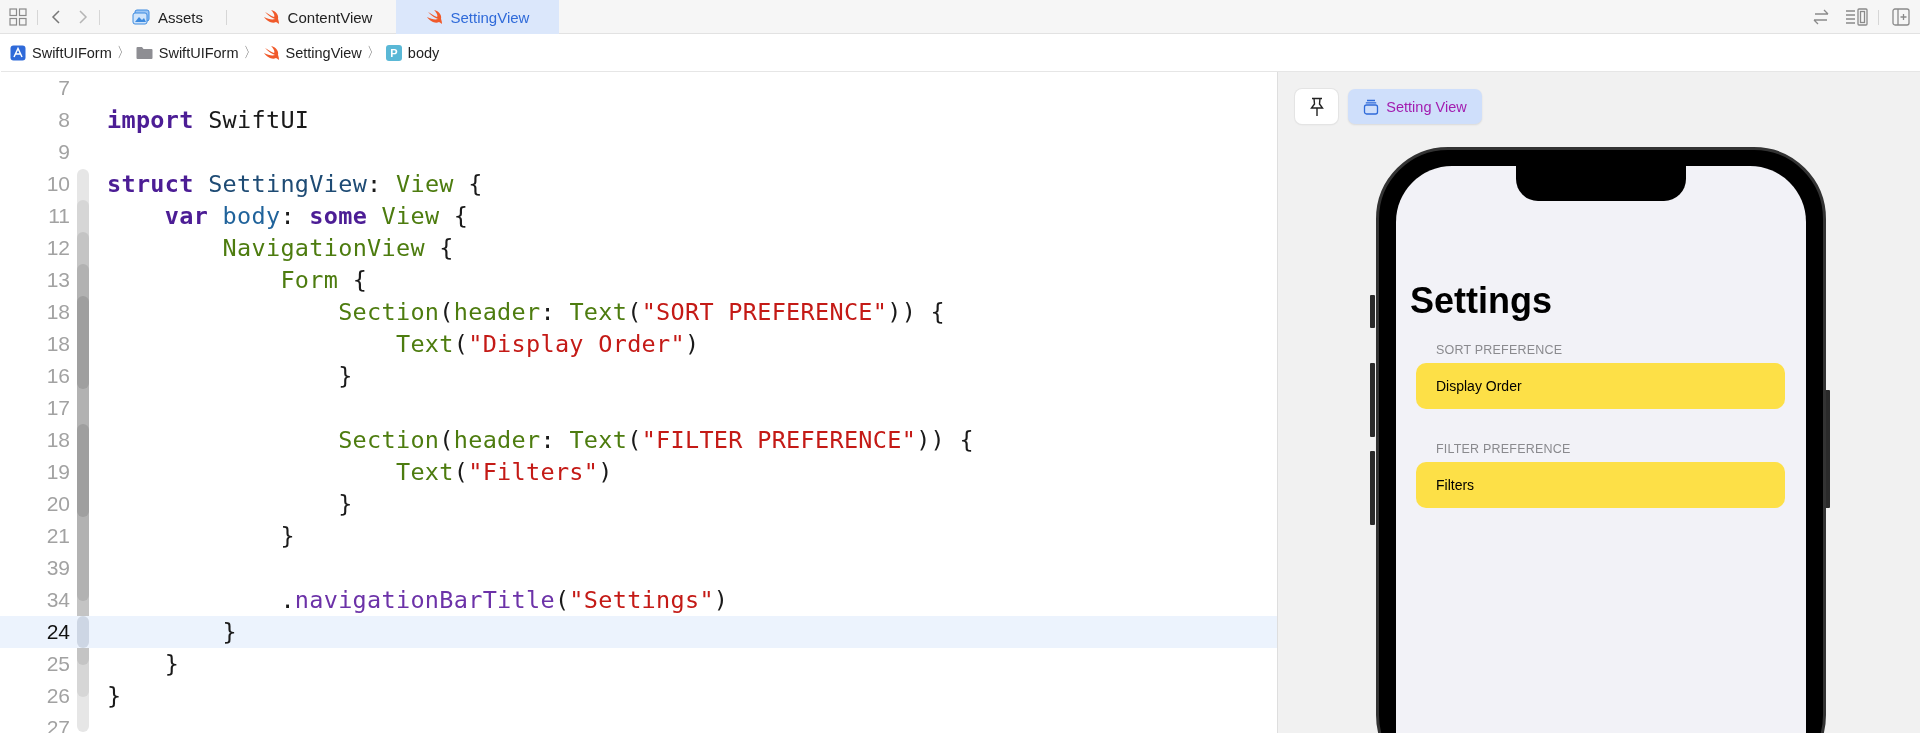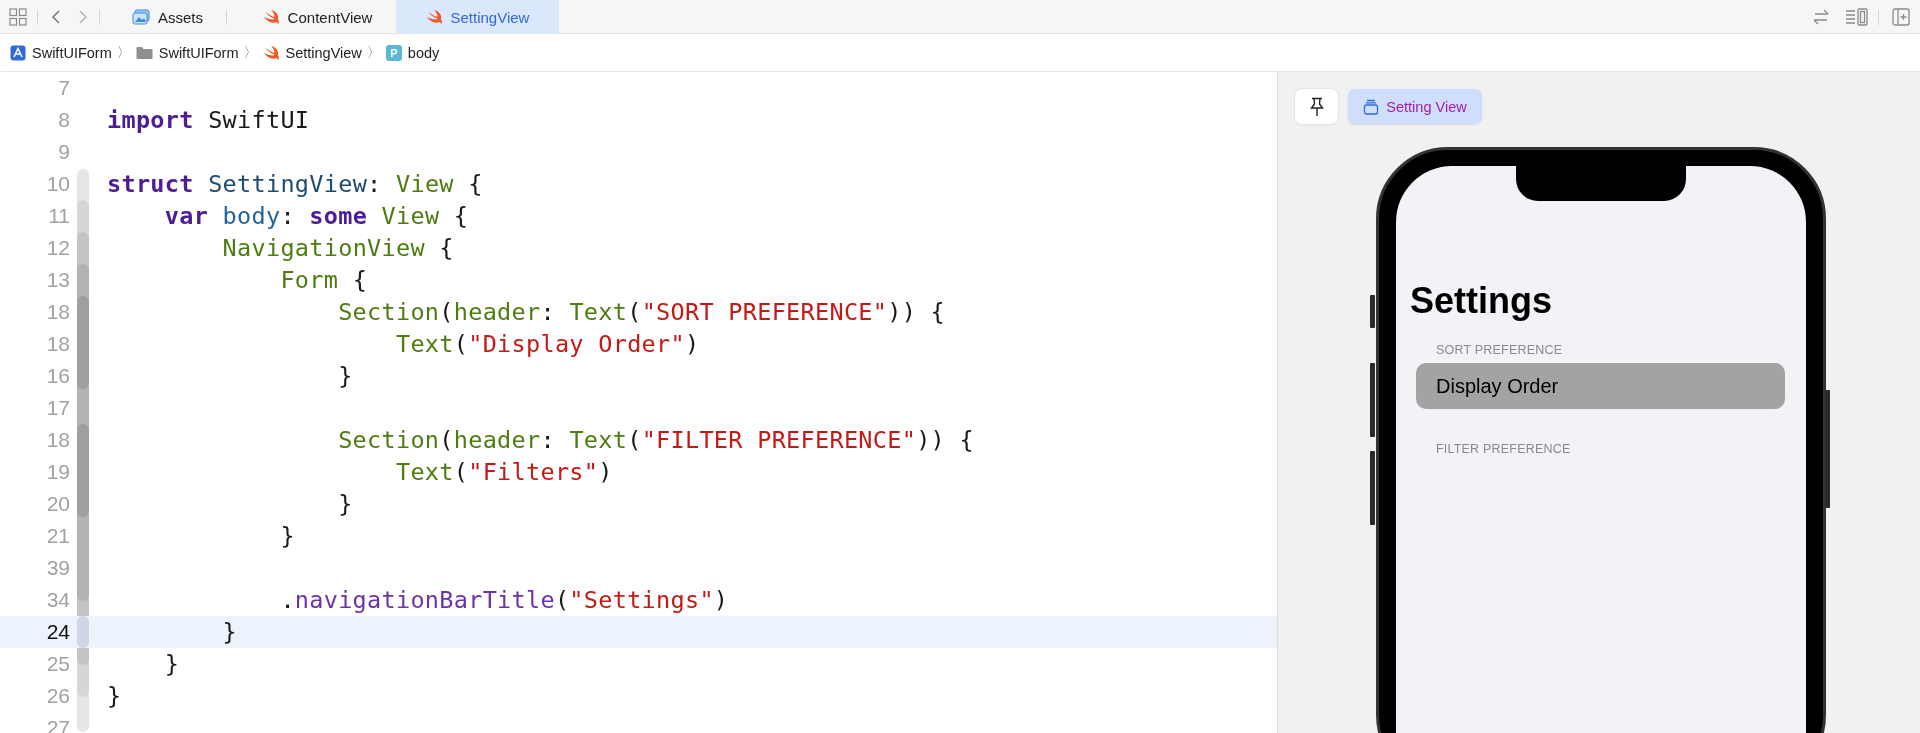--- a/index.html
+++ b/index.html
@@ -37,21 +37,21 @@
   .pin-btn { position: absolute; left: 17px; top: 17px; width: 43px; height: 35px; background: #fff; border-radius: 7px; box-shadow: 0 0 0 1px #e4e4e4, 0 1px 2px rgba(0,0,0,0.08); display: flex; align-items: center; justify-content: center; }
   .view-btn { position: absolute; left: 70px; top: 17px; width: 134px; height: 35px; background: #cfdffb; border-radius: 7px; box-shadow: 0 1px 2px rgba(0,0,0,0.1); display: flex; align-items: center; justify-content: center; gap: 7px; color: #a21caf; font-size: 14.5px; }
 
   .phone { position: absolute; left: 98px; top: 75px; width: 450px; height: 640px; background: #000; border-radius: 72px; border: 3px solid #333; }
   .screen { position: absolute; left: 17px; top: 16px; width: 410px; height: 620px; background: #f2f2f7; border-radius: 56px 56px 0 0; overflow: hidden; }
   .notch { position: absolute; left: 120px; top: 0; width: 170px; height: 35px; background: #000; border-radius: 0 0 22px 22px; }
   .side-btn { position: absolute; background: #2a2a2a; border-radius: 1px; width: 5px; }
 
   .nav-title { position: absolute; left: 14px; top: 114px; font-size: 36px; font-weight: bold; color: #000; }
   .sec-header { position: absolute; left: 40px; font-size: 12.5px; color: #8a8a8e; letter-spacing: 0.2px; }
-  .row { position: absolute; left: 20px; width: 369px; height: 46px; background: #a3a3a3; border-radius: 10px; display: flex; align-items: center; padding-left: 20px; font-size: 20px; color: #000; }
+  .row { position: absolute; left: 20px; width: 369px; height: 46px; background: #fde047; border-radius: 10px; display: flex; align-items: center; padding-left: 20px; font-size: 14px; color: #000; }
 </style>
 </head>
 <body>
 
 <div class="tabbar">
   <span class="tb-icon" style="left:9px">
     <svg width="18" height="18" viewBox="0 0 18 18" fill="none" stroke="#8a8a8a" stroke-width="1.2">
         <rect x="1" y="1" width="6.5" height="6.5"></rect>
         <rect x="10.5" y="1" width="6.5" height="6.5"></rect>
         <rect x="1" y="10.5" width="6.5" height="6.5"></rect>
@@ -258,15 +258,18 @@
 
   <div class="phone">
     <div class="screen">
       <div class="notch"></div>
       <div class="nav-title">Settings</div>
       <div class="sec-header" style="top:177px">SORT PREFERENCE</div>
       <div class="row" style="top:197px">
           <span>Display Order</span>
         </div>
       <div class="sec-header" style="top:276px">FILTER PREFERENCE</div>
+      <div class="row" style="top:296px">
+          <span>Filters</span>
+        </div>
     </div>
   </div>
 </div>
 
 </body></html>

